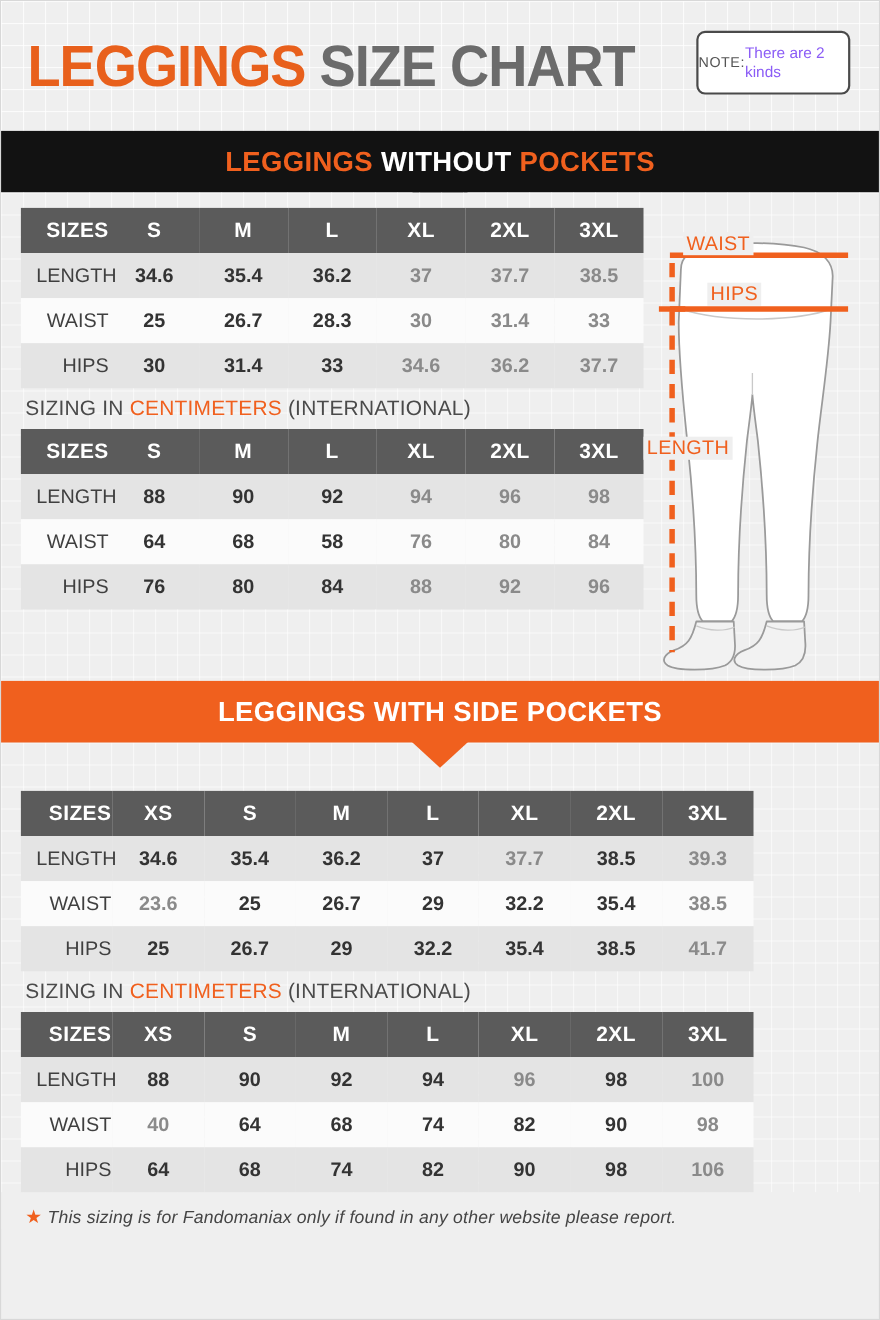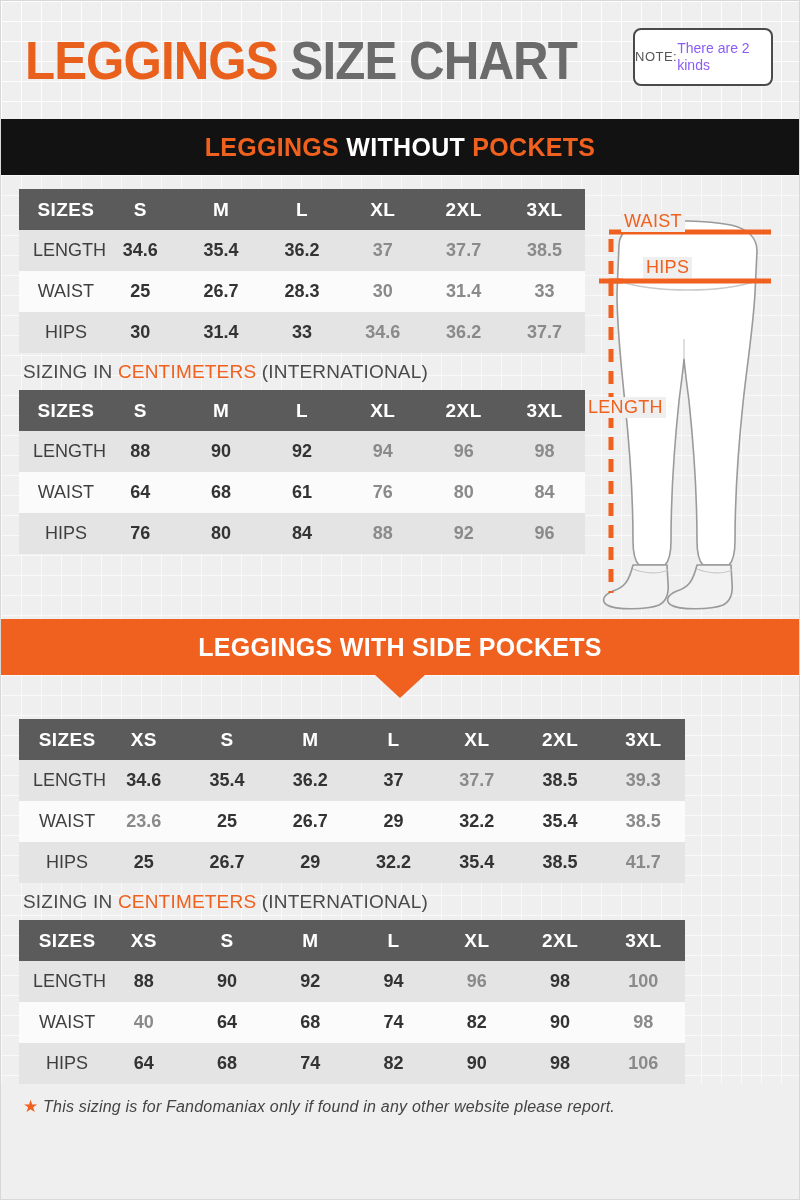--- a/index.html
+++ b/index.html
@@ -127,21 +127,21 @@
   }
   table.size thead th {
     background: #5b5b5b;
     color: #ffffff;
     font-weight: bold;
     letter-spacing: .4px;
     font-size: 19px;
   }
   table.size thead th.first,
   table.size tbody td.first {
-    text-align: center;
+    text-align: right;
     padding-left: 14px;
   }
   table.size tbody tr.even { background: #e4e4e4; }
   table.size tbody tr.odd { background: #fbfbfb; }
   table.size tbody td.first { color: #3f3f3f; font-size: 18px; }
   table.size tbody td.v { color: #333333; font-weight: bold; }
   table.size tbody td.v.light { color: #8a8a8a; font-weight: bold; }
 
   
   .fig-wrap { position: relative; width: 216px; height: 430px; }
@@ -275,21 +275,21 @@
             <td class="v">90</td>
             <td class="v">92</td>
             <td class="v light">94</td>
             <td class="v light">96</td>
             <td class="v light">98</td>
           </tr>
           <tr class="odd">
             <td class="first">WAIST</td>
             <td class="v">64</td>
             <td class="v">68</td>
-            <td class="v">61</td>
+            <td class="v">58</td>
             <td class="v light">76</td>
             <td class="v light">80</td>
             <td class="v light">84</td>
           </tr>
           <tr class="even">
             <td class="first">HIPS</td>
             <td class="v">76</td>
             <td class="v">80</td>
             <td class="v">84</td>
             <td class="v light">88</td>

